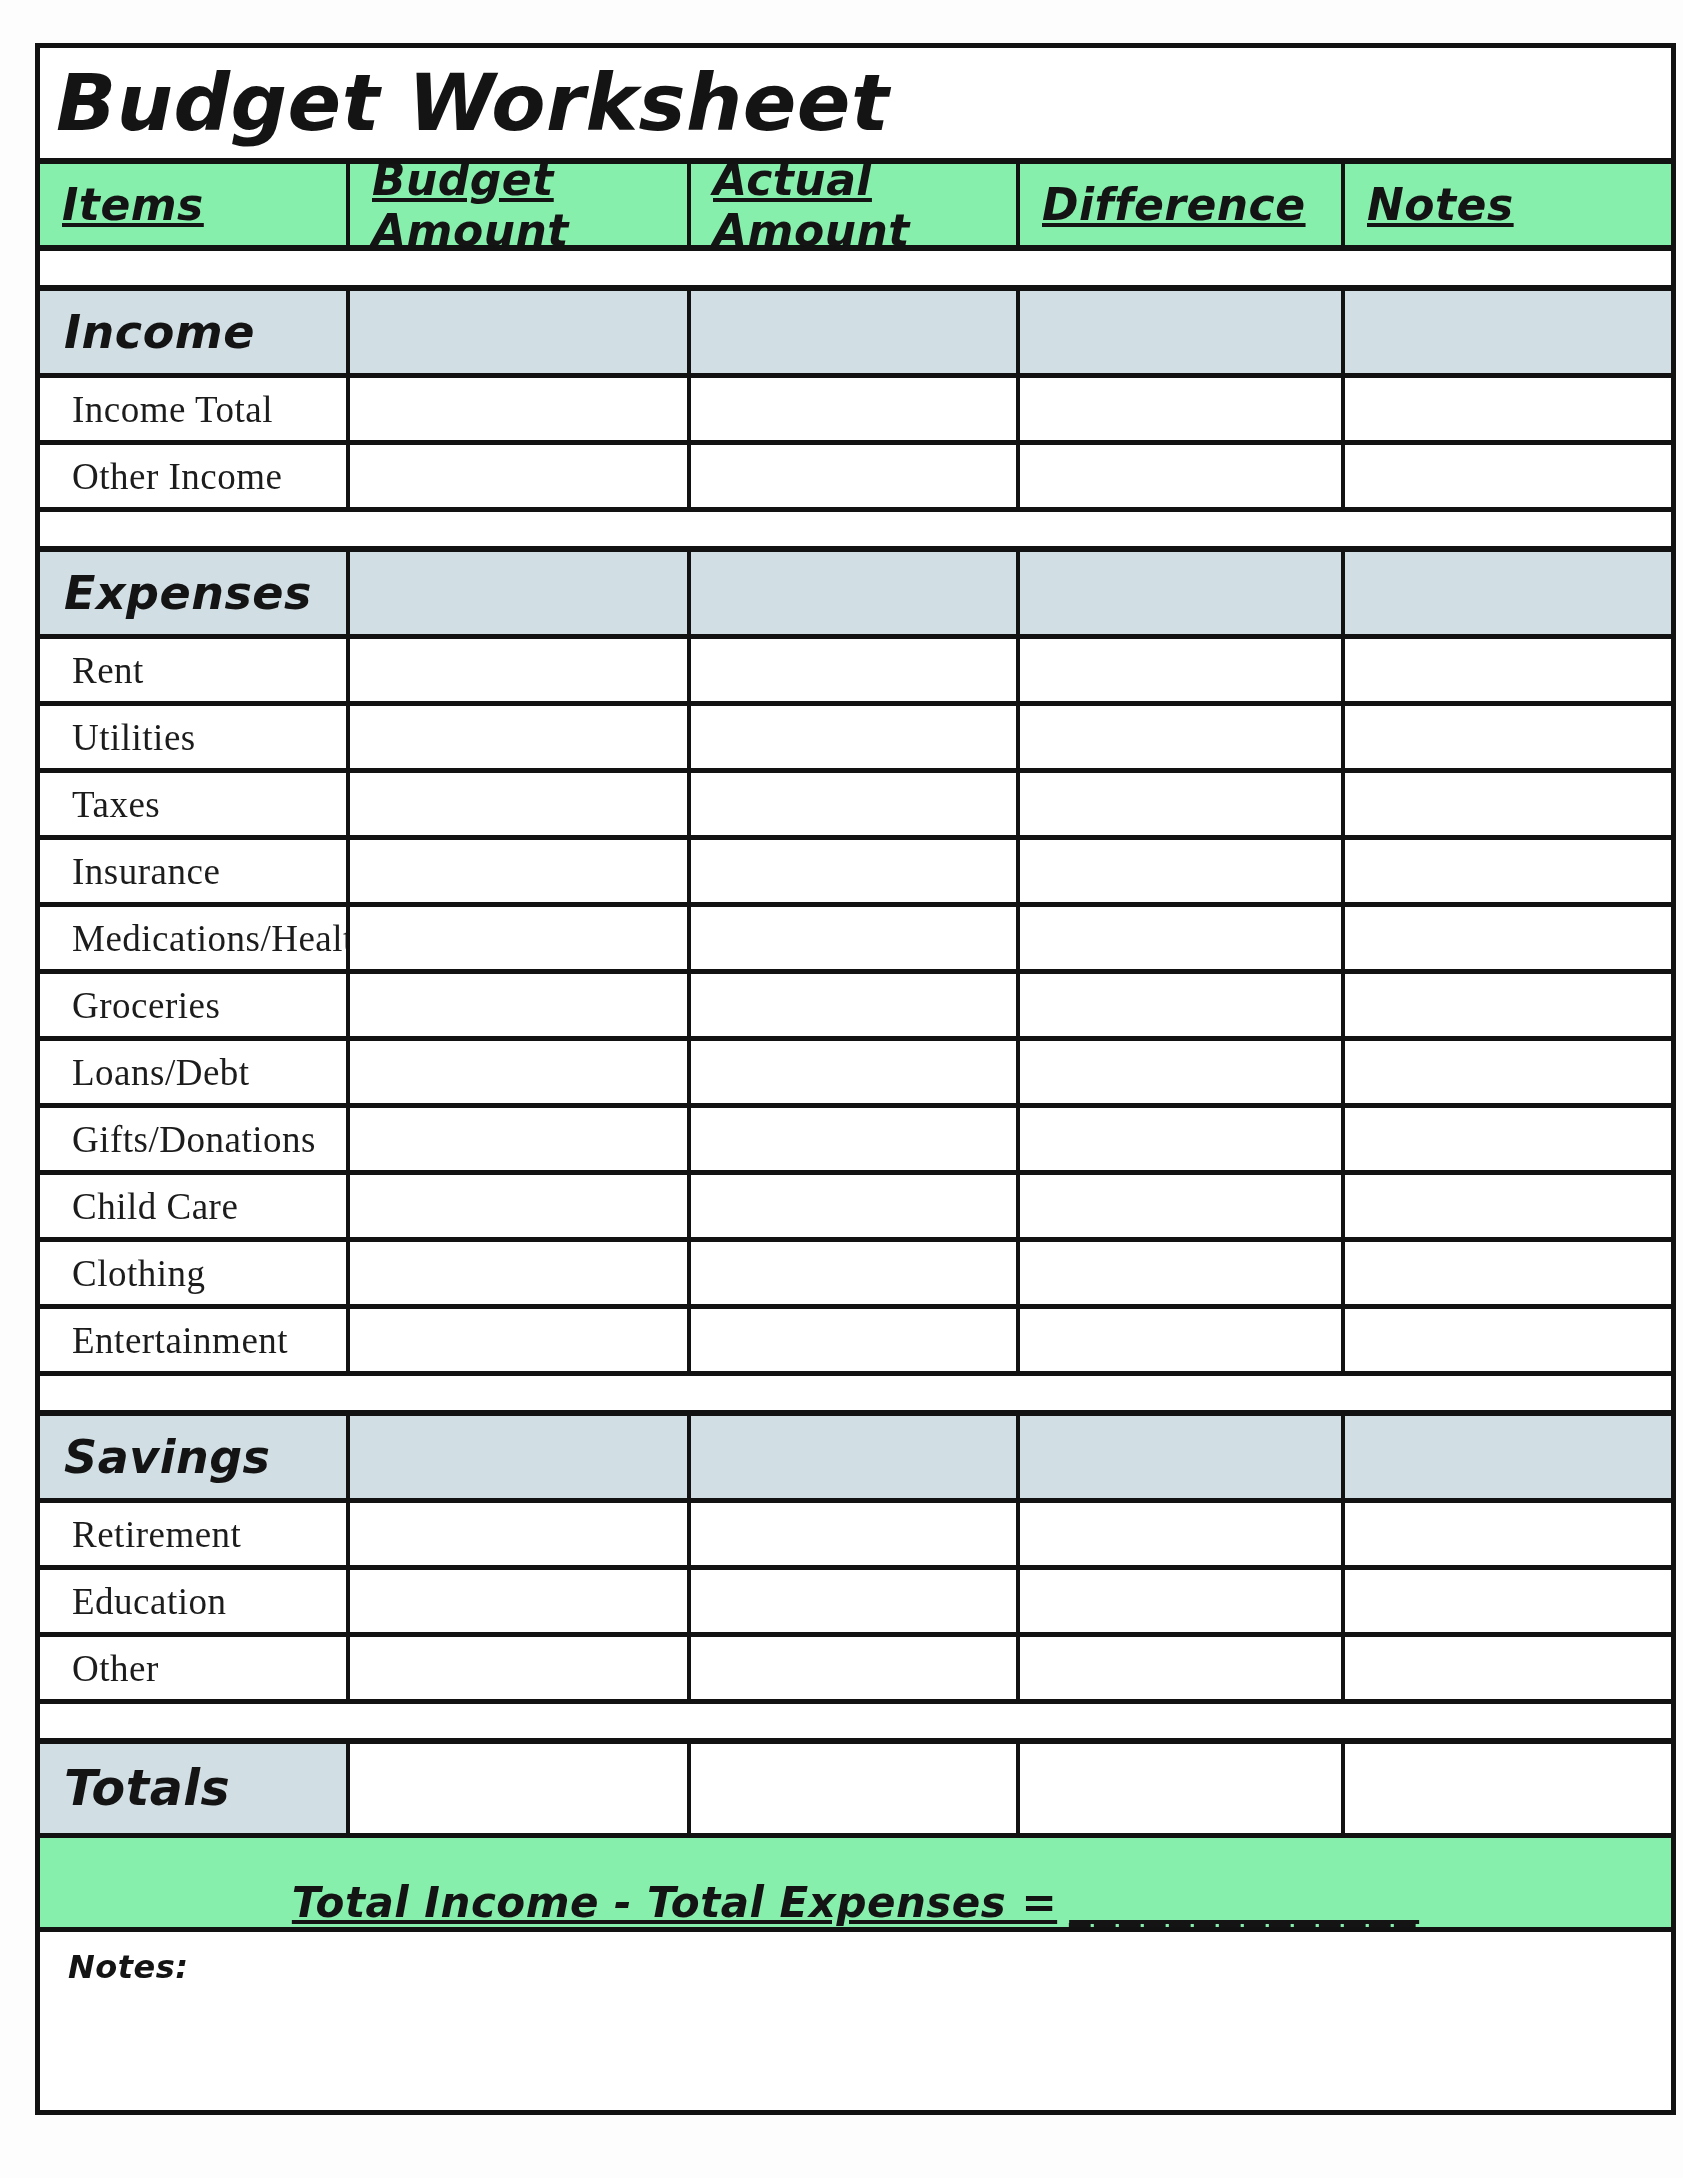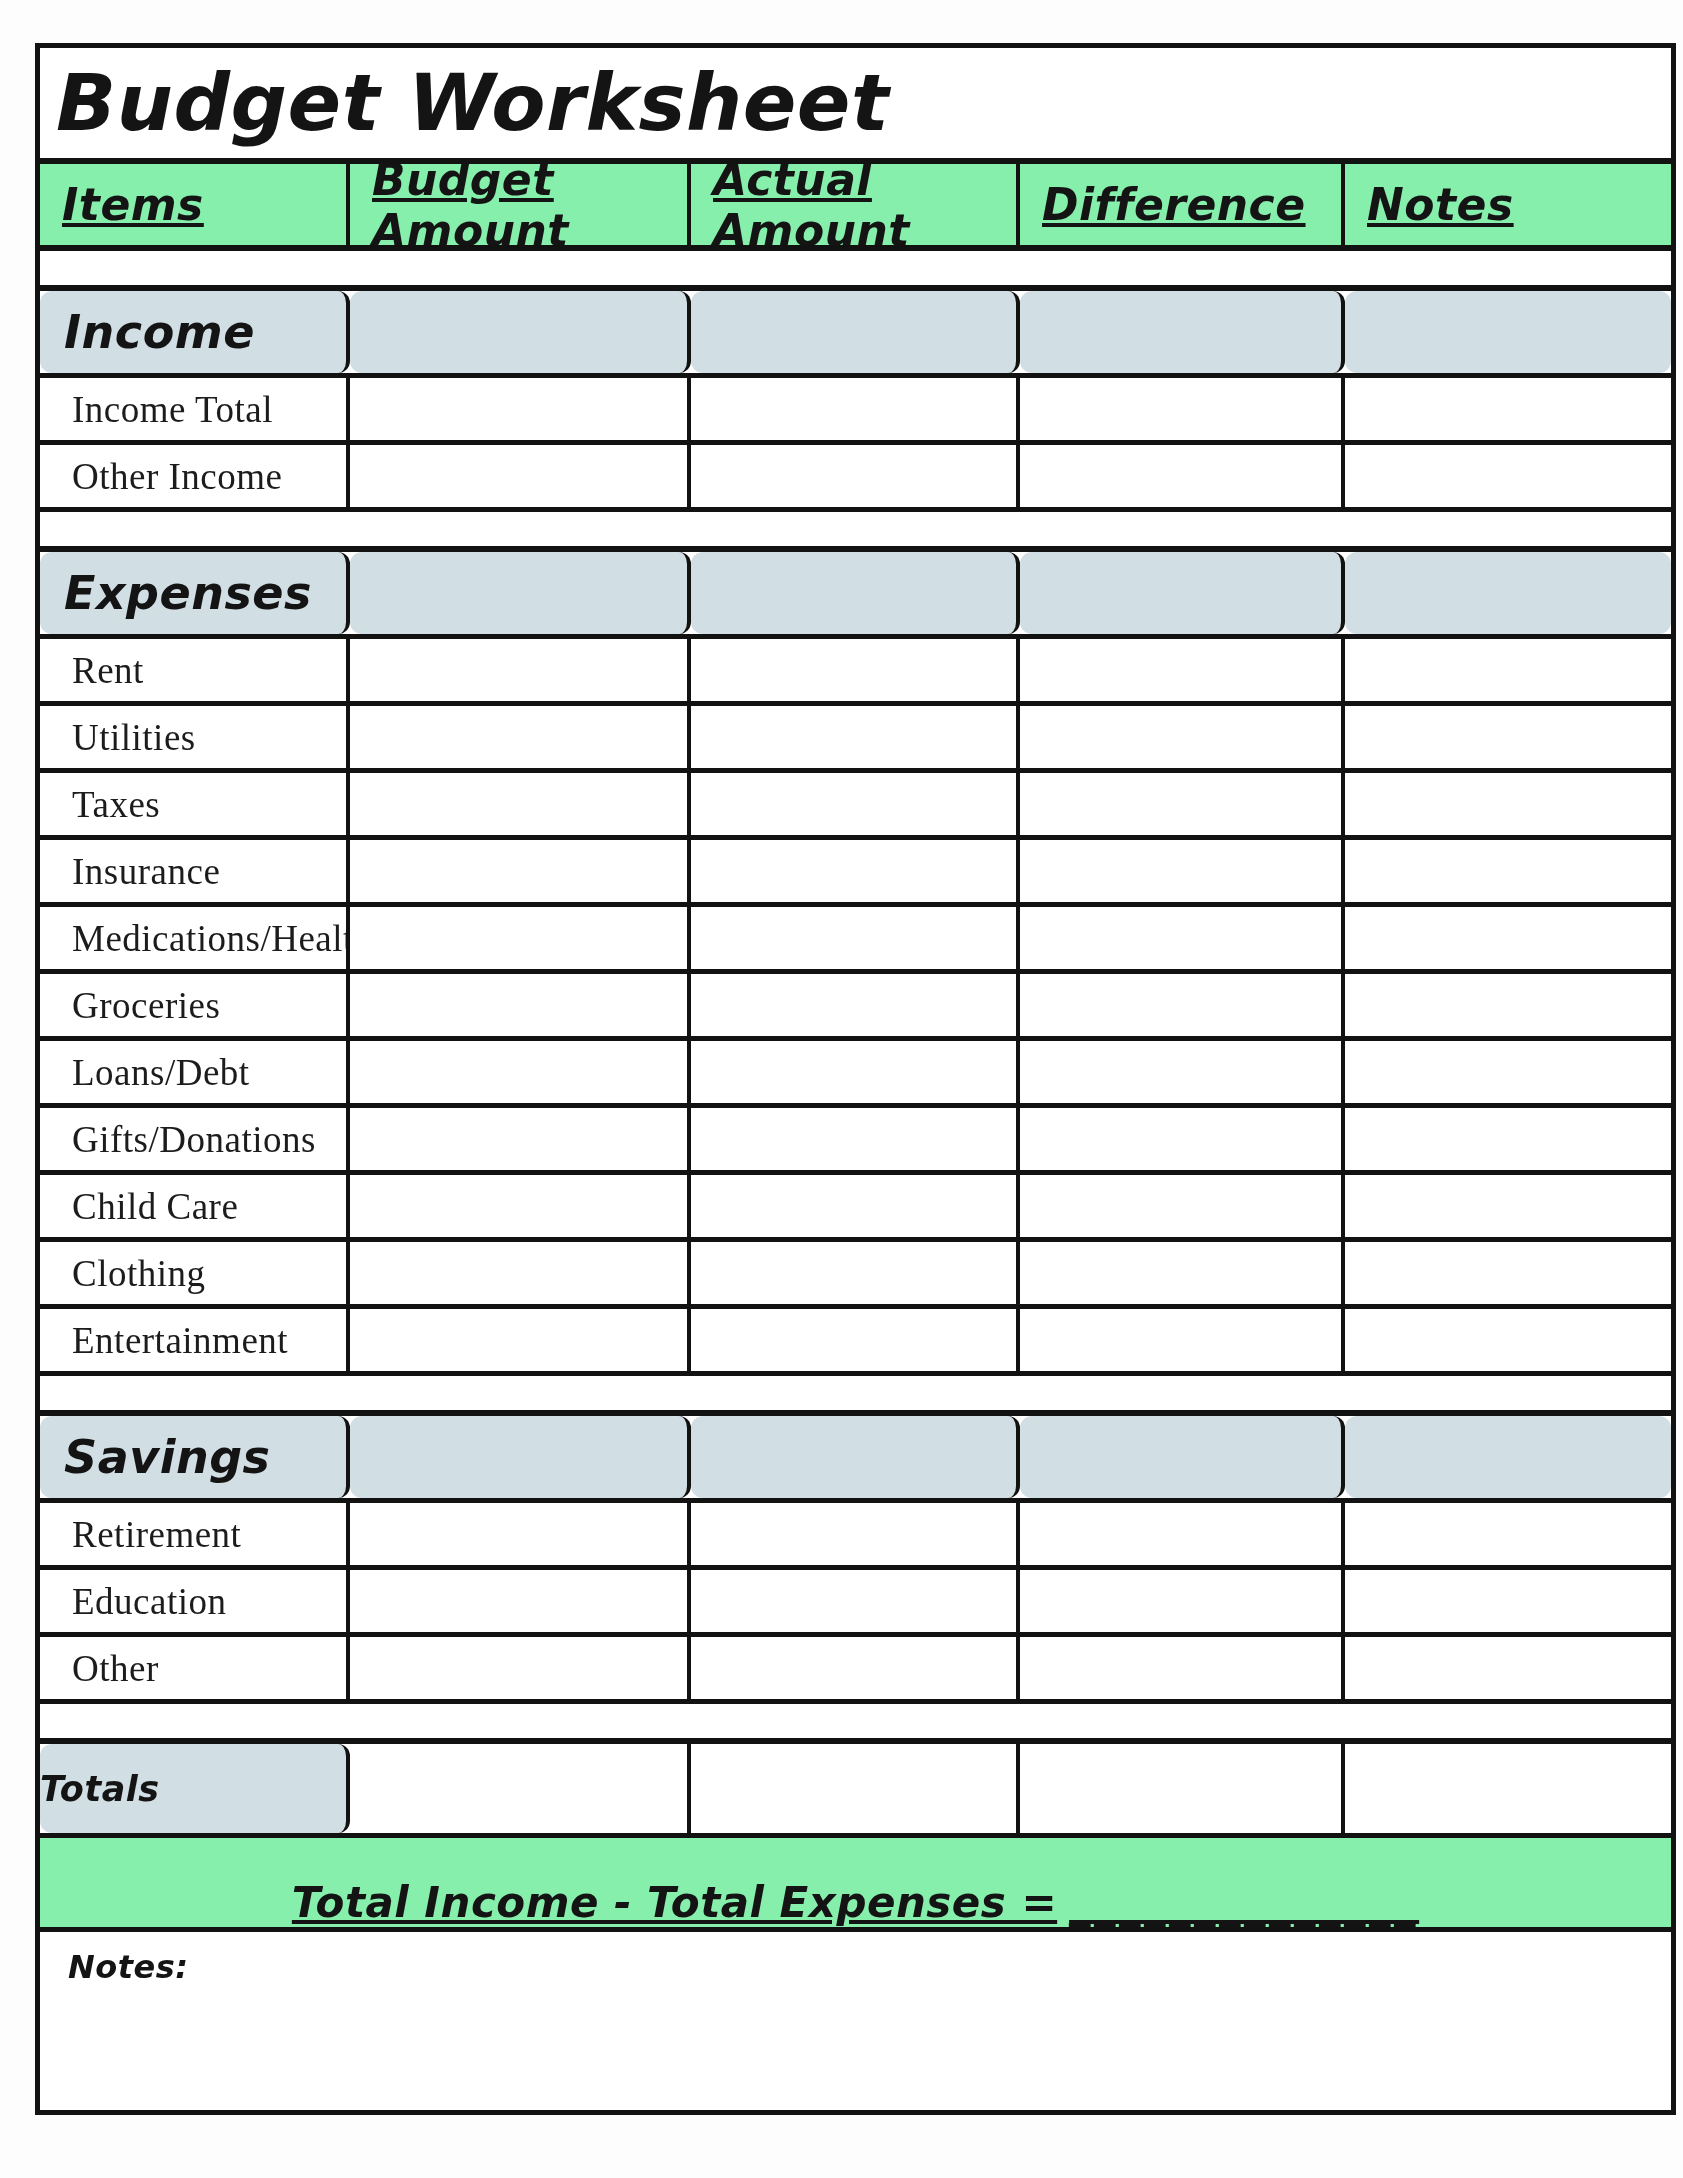--- a/index.html
+++ b/index.html
@@ -48,29 +48,29 @@
   .r-title   { display:flex; align-items:center; height:116px; border-bottom:6px solid #121212; }
   .r-title .title-text { font-size:79px; padding-left:16px; line-height:1; }
   .r-head    { height:87px;  border-bottom:6px solid #121212; }
   .r-head .cell { font-size:44px; padding-left:22px; }
   .r-gap     { height:40px; border-bottom:6px solid #121212; }
   .r-section { height:87px; }
   .r-section .cell { font-size:46px; padding-left:24px; }
   .r-data    { height:67px; }
   .r-data .cell { font-size:37px; padding-left:26px; }
   .r-totals  { height:94px; }
-  .r-totals .cell { font-size:35px; }
+  .r-totals .cell { font-size:49px; padding-left:24px; }
   .r-summary { height:94px; display:flex; align-items:flex-end; justify-content:center; }
   .r-summary .formula { font-size:42px; }
   .r-summary .blankline { font-size:42px; letter-spacing:4px; margin-left:12px; font-weight:700; }
   .r-notes   { height:178px; border-bottom:none; display:flex; align-items:flex-start; }
   .r-notes .notes-label { font-size:32px; padding:16px 0 0 28px; }
 
   .bg-green { background:#86efac;text-decoration:underline; }
-  .bg-blue  { background:#d1dee3;border-radius:12px; }
+  .bg-blue  { background:#d1dee3; }
 </style>
 </head>
 <body>
 
 <div class="sheet">
 
   <div class="row r-title">
     <div class="title-text hand">Budget Worksheet</div>
   </div>
 

